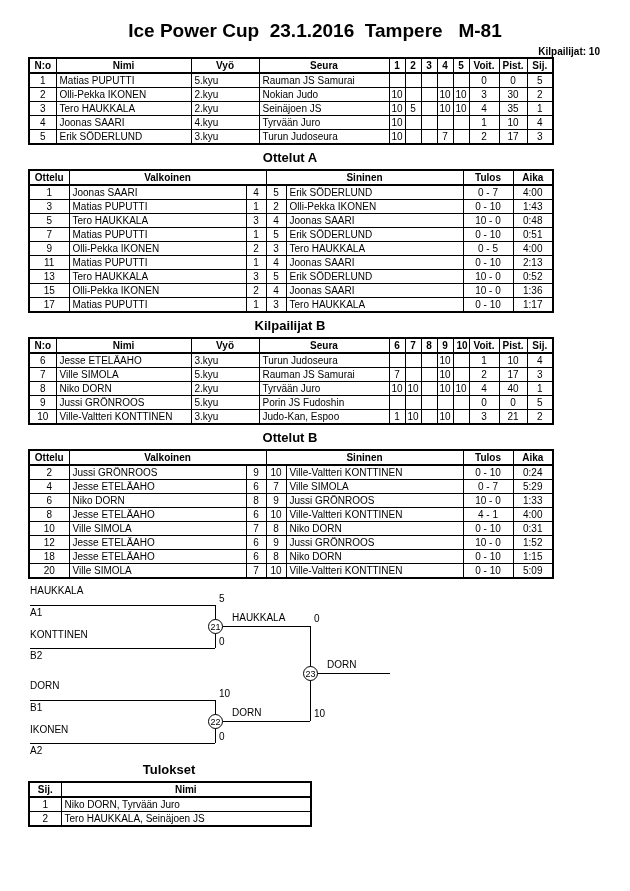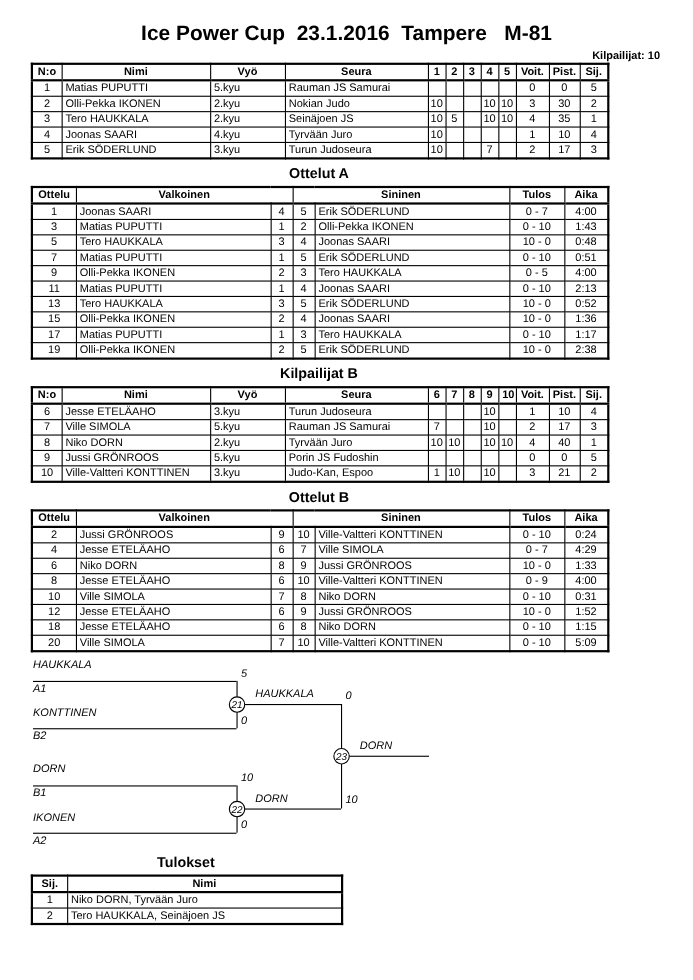--- a/index.html
+++ b/index.html
@@ -24,21 +24,21 @@
     border: 2px solid #000;
     padding-left: 33px;
   }
   th, td {
     border: 1px solid #000; font-size: 10px; padding: 0 3px;
     height: 13px; line-height: 13px; white-space: nowrap; overflow: hidden;
   }
   th { font-weight: bold; text-align: center; height: 15px; border-bottom: 2px solid #000; }
   td.c { text-align: center; padding: 0 1px; }
   td.l { text-align: left; }
-  .bracket { position: relative; width: 574px; height: 172px; margin-top: 6px; font-size: 10px; font-style: italic; }
+  .bracket { position: relative; width: 574px; height: 172px; margin-top: 6px; font-size: 10px; }
   .bracket .hl { position: absolute; border-top: 1px solid #000; height: 0; }
   .bracket .vl { position: absolute; border-left: 1px solid #000; width: 0; }
   .bracket .lbl { position: absolute; line-height: 11px; }
   .bracket .circle {
     position: absolute; width: 15px; height: 15px;
     border: 1px solid #000; border-radius: 50%; background: #fff;
     text-align: center; line-height: 15px; font-size: 9px;
   }
 </style>
 </head>
@@ -254,29 +254,20 @@
         </tr>
           <tr>
           <td class="c">17</td>
           <td class="l">Matias PUPUTTI</td>
           <td class="c">1</td>
           <td class="c">3</td>
           <td class="l">Tero HAUKKALA</td>
           <td class="c">0 - 10</td>
           <td class="c">1:17</td>
         </tr>
-          <tr>
-          <td class="c">19</td>
-          <td class="l">Olli-Pekka IKONEN</td>
-          <td class="c">2</td>
-          <td class="c">5</td>
-          <td class="l">Erik SÖDERLUND</td>
-          <td class="c">10 - 0</td>
-          <td class="c">2:38</td>
-        </tr>
         </tbody>
     </table>
   </div>
 
   <div class="section">
     <div class="h2">Kilpailijat B</div>
     <table>
       <colgroup>
         <col style="width:27px">
           <col style="width:135px">
@@ -415,38 +406,38 @@
           <td class="c">0 - 10</td>
           <td class="c">0:24</td>
         </tr>
           <tr>
           <td class="c">4</td>
           <td class="l">Jesse ETELÄAHO</td>
           <td class="c">6</td>
           <td class="c">7</td>
           <td class="l">Ville SIMOLA</td>
           <td class="c">0 - 7</td>
-          <td class="c">4:29</td>
+          <td class="c">5:29</td>
         </tr>
           <tr>
           <td class="c">6</td>
           <td class="l">Niko DORN</td>
           <td class="c">8</td>
           <td class="c">9</td>
           <td class="l">Jussi GRÖNROOS</td>
           <td class="c">10 - 0</td>
           <td class="c">1:33</td>
         </tr>
           <tr>
           <td class="c">8</td>
           <td class="l">Jesse ETELÄAHO</td>
           <td class="c">6</td>
           <td class="c">10</td>
           <td class="l">Ville-Valtteri KONTTINEN</td>
-          <td class="c">0 - 9</td>
+          <td class="c">4 - 1</td>
           <td class="c">4:00</td>
         </tr>
           <tr>
           <td class="c">10</td>
           <td class="l">Ville SIMOLA</td>
           <td class="c">7</td>
           <td class="c">8</td>
           <td class="l">Niko DORN</td>
           <td class="c">0 - 10</td>
           <td class="c">0:31</td>

